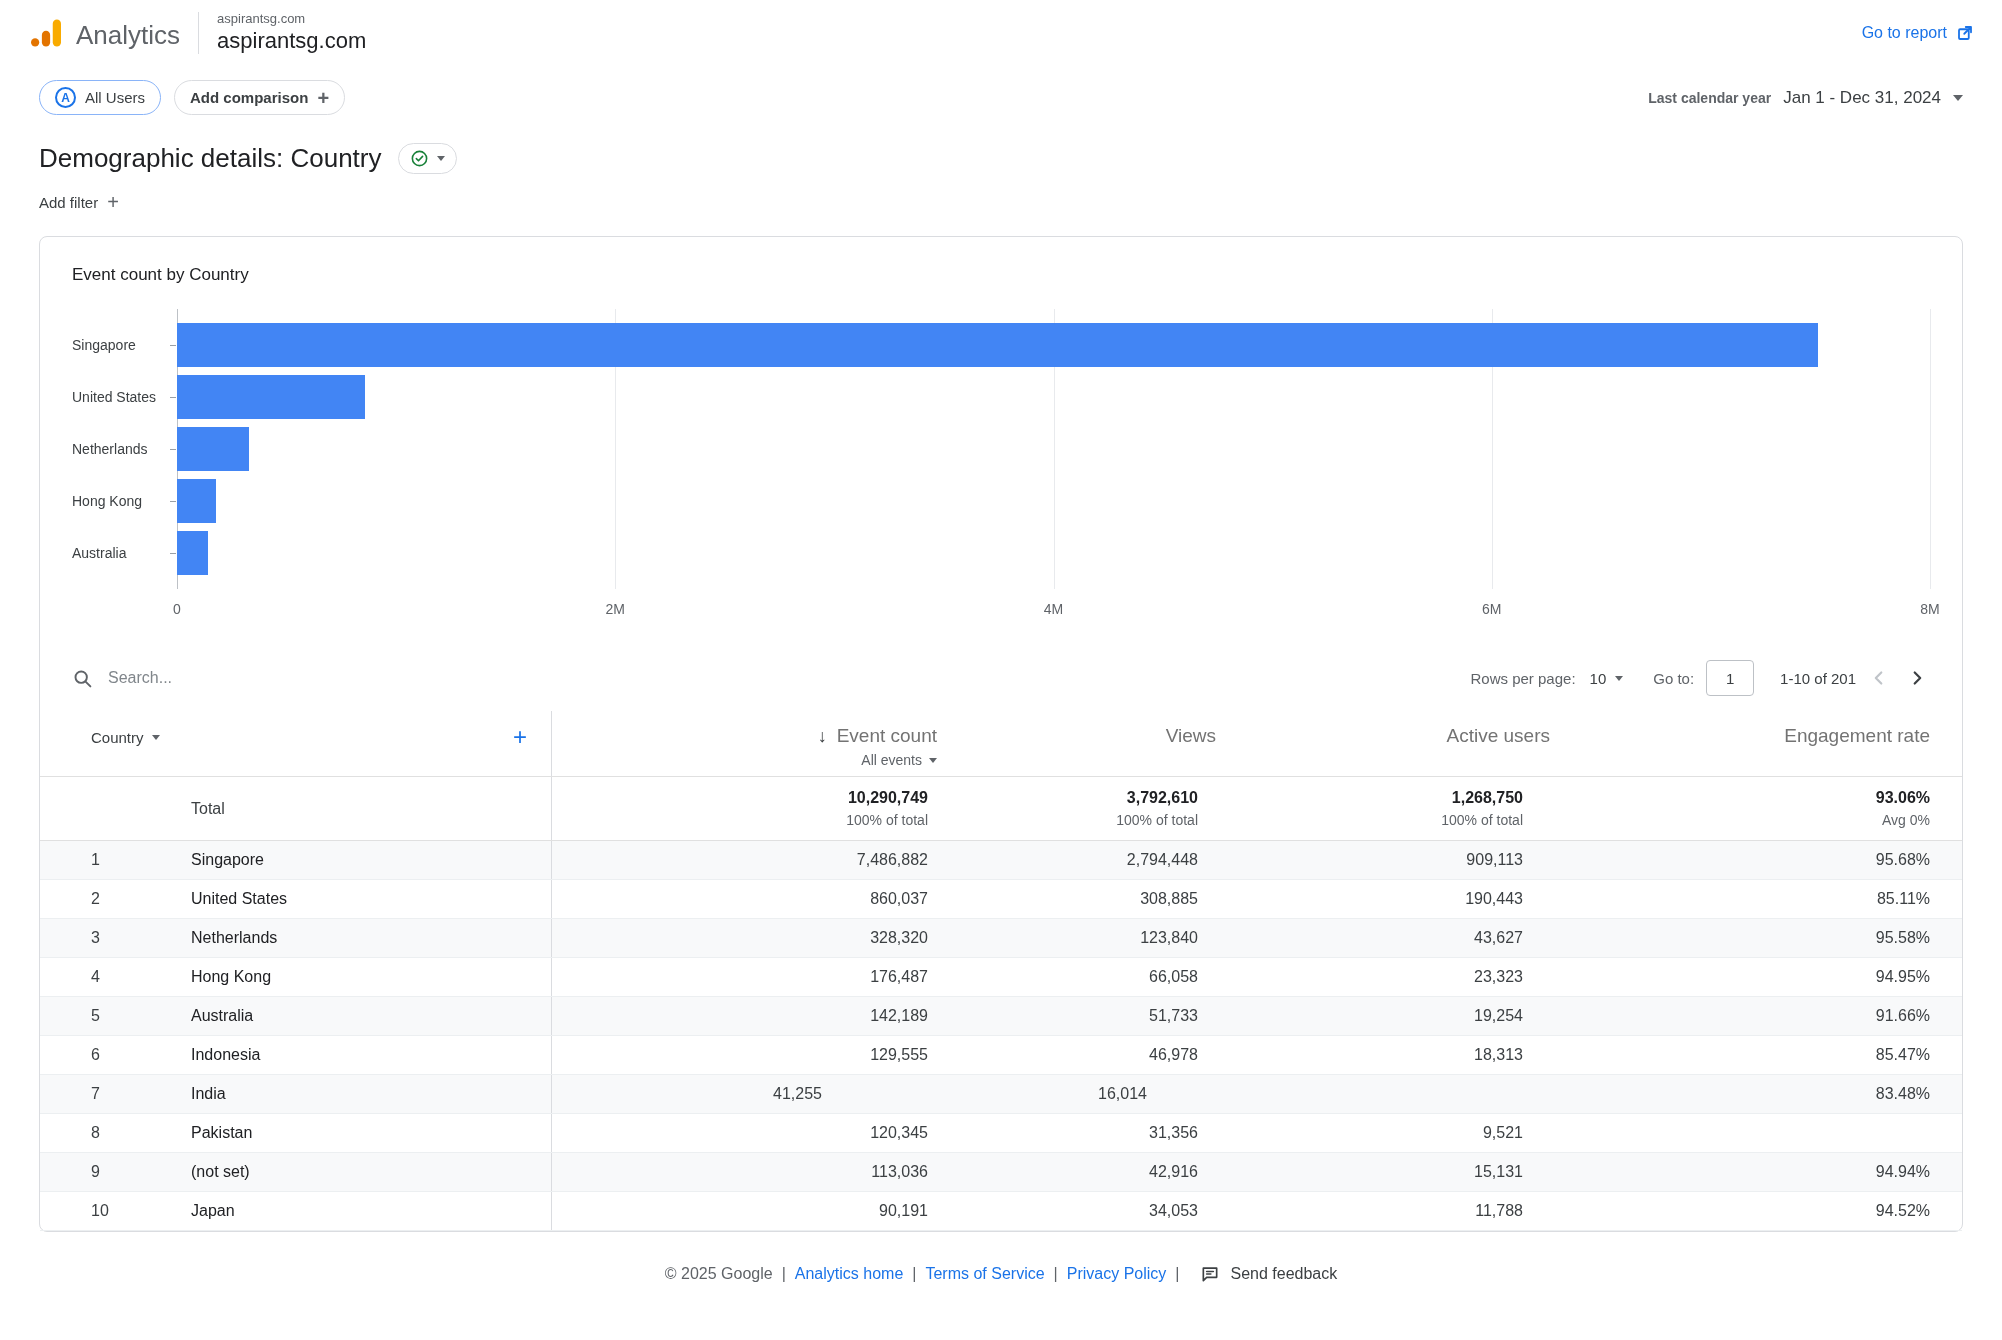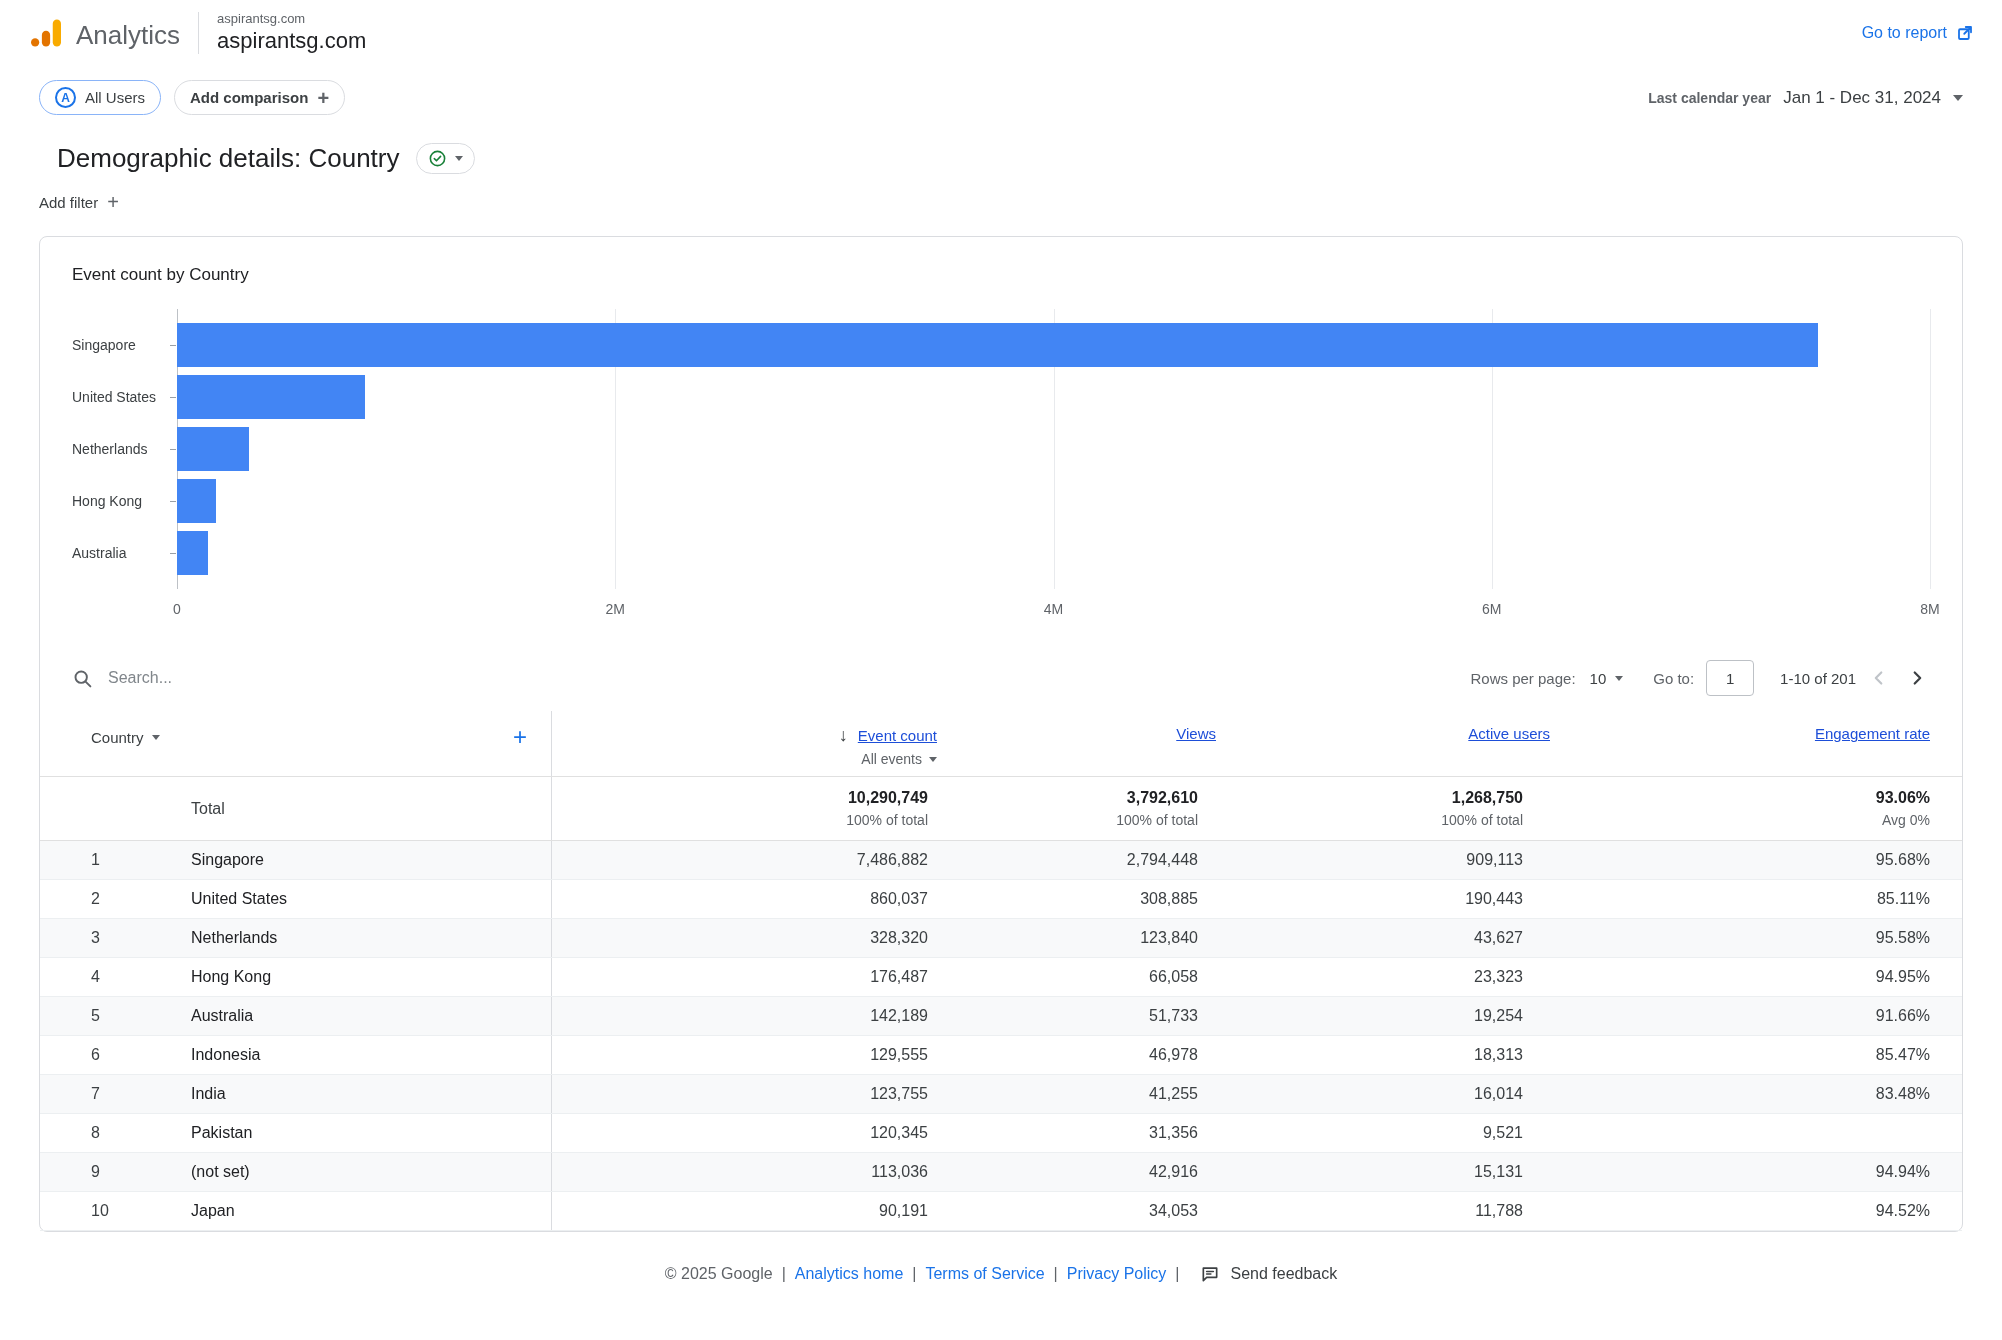--- a/index.html
+++ b/index.html
@@ -32,21 +32,21 @@
     justify-content:center; }
   .plus-glyph { font-size:20px; color:#5f6368; line-height:1; }
   .daterange { display:flex; align-items:center; gap:12px; cursor:pointer;margin-left:28px; }
   .dr-preset { font-size:14px; font-weight:700; color:#5f6368; }
   .dr-value { font-size:17px; color:#3c4043; }
   .caret { width:0; height:0; border-left:5px solid transparent;
     border-right:5px solid transparent; border-top:6px solid #5f6368; }
   .caret.small { border-left-width:4px; border-right-width:4px; border-top-width:5px; }
 
   
-  .title-row { display:flex; align-items:center; gap:16px; padding:28px 39px 0 39px;margin-left:18px; }
+  .title-row { display:flex; align-items:center; gap:16px; padding:28px 39px 0 39px; }
   h1 { font-size:26px; font-weight:400; color:#202124; }
   .check-badge { display:flex; align-items:center; gap:8px; height:31px; padding:0 11px;
     border:1px solid #dadce0; border-radius:16px; cursor:pointer; }
   .add-filter { display:flex; align-items:center; gap:9px; margin:18px 39px 0 39px;
     background:none; border:none; font-size:15px; color:#3c4043;
     font-family:"Liberation Sans", sans-serif; cursor:pointer; }
 
   
   .card { margin:24px 39px 0 39px; border:1px solid #dadce0; border-radius:8px;
     background:#fff; }
@@ -100,21 +100,21 @@
   .header-row { height:66px; border-bottom:1px solid #e0e0e0;gap:9px; }
   .header-row .dimcell { align-items:flex-start; padding-top:14px; }
   .dimhead { display:flex; align-items:center; width:100%; padding-right:24px; }
   .dimhead-label { display:flex; align-items:center; gap:8px; font-size:15px;
     color:#3c4043; cursor:pointer; }
   .add-dim { margin-left:auto; font-size:24px; color:#1a73e8; line-height:1;
     cursor:pointer; background:none; border:none; font-family:inherit; }
   .header-row .mcell { align-items:flex-start; padding-top:14px; }
   .hstack { display:flex; flex-direction:column; align-items:flex-end; }
   .hline1 { display:flex; align-items:center; }
-  .col-label { font-size:15px; color:#1d4ed8; text-decoration:underline; cursor:pointer; }
+  .col-label { font-size:19px; color:#737373; cursor:pointer; }
   .sort-arrow { font-size:18px; color:#3c4043; margin-right:10px; }
   .hline2 { display:flex; align-items:center; gap:7px; margin-top:5px; font-size:14px;
     color:#5f6368; cursor:pointer; }
 
   .total-row { height:64px; border-bottom:1px solid #e0e0e0; }
   .total-label { font-size:16px; color:#3c4043; }
   .tstack { display:flex; flex-direction:column; align-items:flex-end; line-height:1.3; }
   .tval { font-size:16px; font-weight:700; color:#202124; }
   .tsub { font-size:14px; color:#5f6368; margin-top:2px; }
 
@@ -421,21 +421,20 @@
         <div class="mcell m2">46,978</div>
         <div class="mcell m3">18,313</div>
         <div class="mcell m4">85.47%</div>
       </div>
 
       <div class="trow data-row">
         <div class="dimcell">
             <span class="numcol">7</span>
             <span class="namecol">India</span>
           </div>
-        <div class="mcell m1">123,755</div>
         <div class="mcell m2">41,255</div>
         <div class="mcell m3">16,014</div>
         <div class="mcell m4">83.48%</div>
       </div>
 
       <div class="trow data-row">
         <div class="dimcell">
             <span class="numcol">8</span>
             <span class="namecol">Pakistan</span>
           </div>

